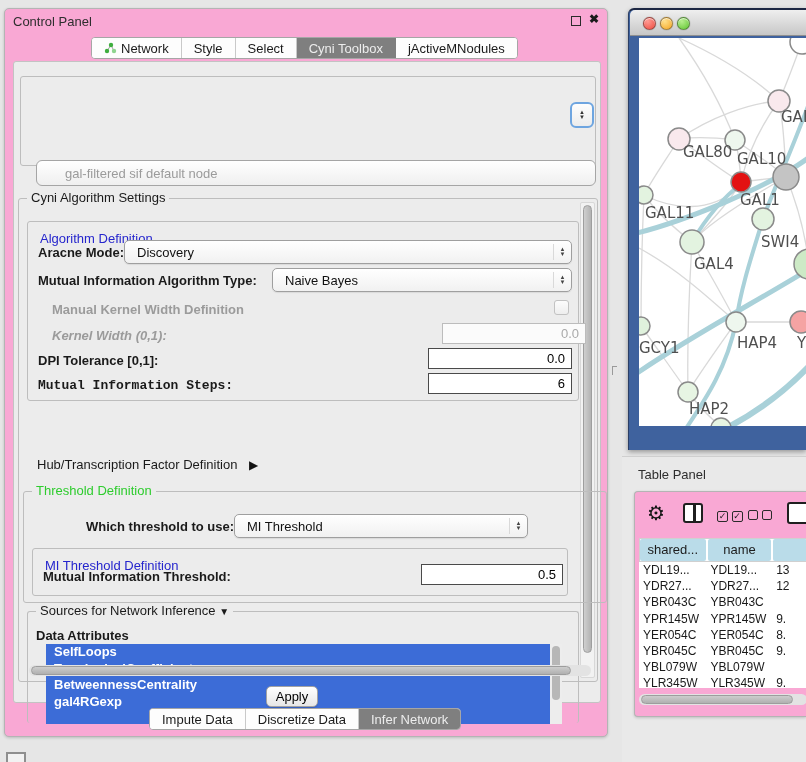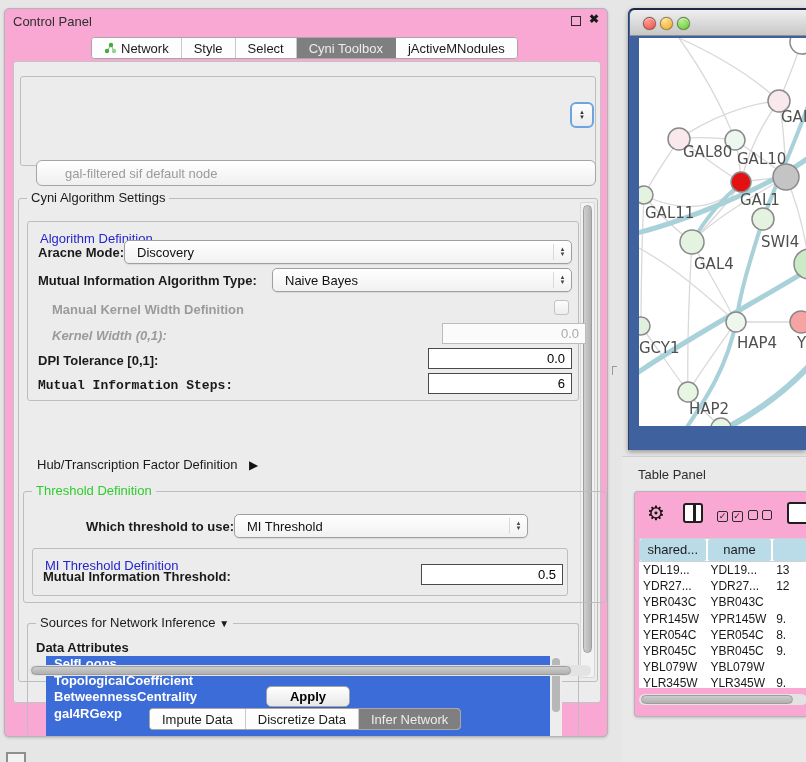--- a/index.html
+++ b/index.html
@@ -168,21 +168,21 @@
             </span>
         </div>
 
         <div class="groupbox" style="left:8px; top:56px; width:536px; height:48px;">
           <span class="legend blue">MI Threshold Definition</span>
           <span class="lbl b" style="left:10px; top:20px;">Mutual Information Threshold:</span>
           <input class="ninput" style="left: 388px; top: 15px; width: 142px;" readonly="" value="0.5">
         </div>
       </div>
 
-      <div class="groupbox" style="left:8px; top:412px; width:552px; height:112px; border-bottom:none;margin-top:12px;">
+      <div class="groupbox" style="left:8px; top:412px; width:552px; height:112px; border-bottom:none;">
         <span class="legend">
           <span>Sources for Network Inference</span>
           <span style="font-size:10px;">▼</span>
         </span>
         <span class="lbl b" style="left:8px; top:16px;">Data Attributes</span>
 
         <div class="listbox" style="left:18px; top:32px; width:516px; height:80px;">
           <div class="listitem">SelfLoops</div>
           <div class="listitem">TopologicalCoefficient</div>
           <div class="listitem">BetweennessCentrality</div>
@@ -191,21 +191,21 @@
             <div style="position:absolute; left:2px; top:2px; width:8px; height:54px; background:#b7b7b7; border-radius:4px;"></div>
           </div>
         </div>
       </div>
 
       <div class="sb-track-h" style="left:10px; top:466px; width:562px;">
         <div class="sb-thumb-h" style="left:2px; width:540px;"></div>
       </div>
     </div>
 
-    <button class="applybtn" style="left:252px; top:624px; width:84px;font-weight:bold;">Apply</button>
+    <button class="applybtn" style="left:252px; top:624px; width:52px;">Apply</button>
   </div>
 
   <div class="abs seg" style="left:144px; top:699px;">
     <div class="seg-item">
         <span>Impute Data</span>
       </div>
     <div class="seg-item">
         <span>Discretize Data</span>
       </div>
     <div class="seg-item sel">

